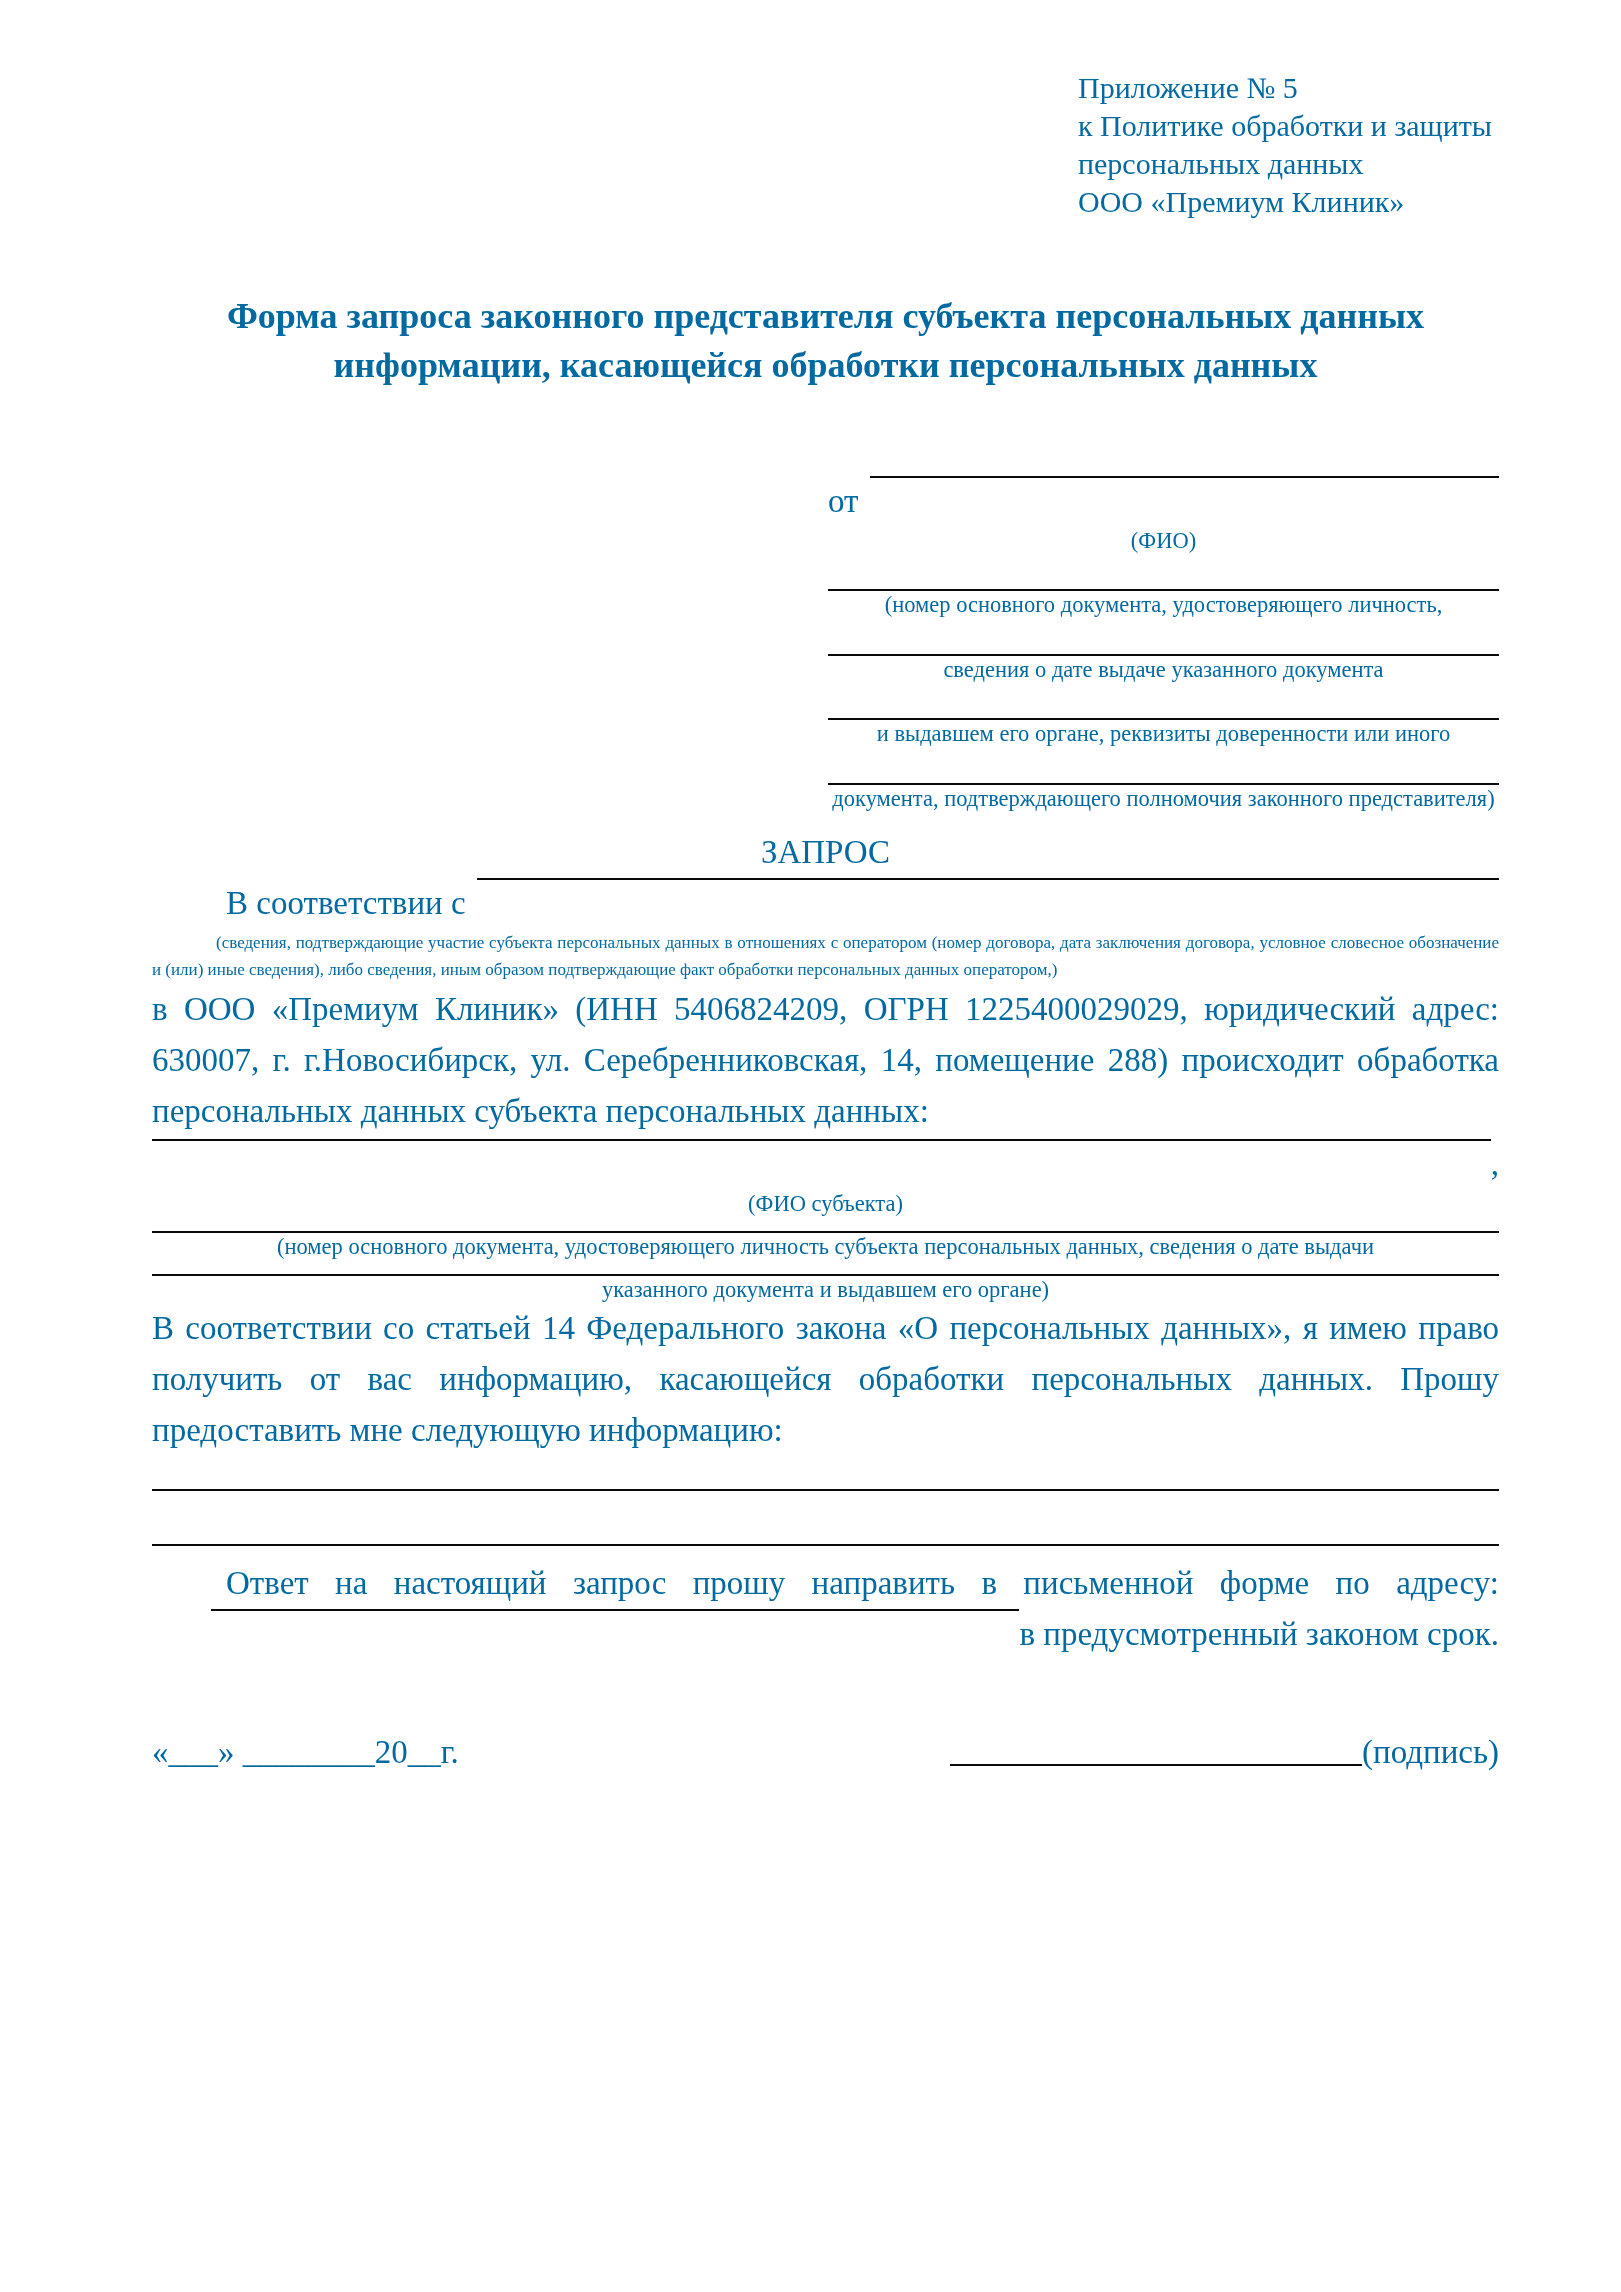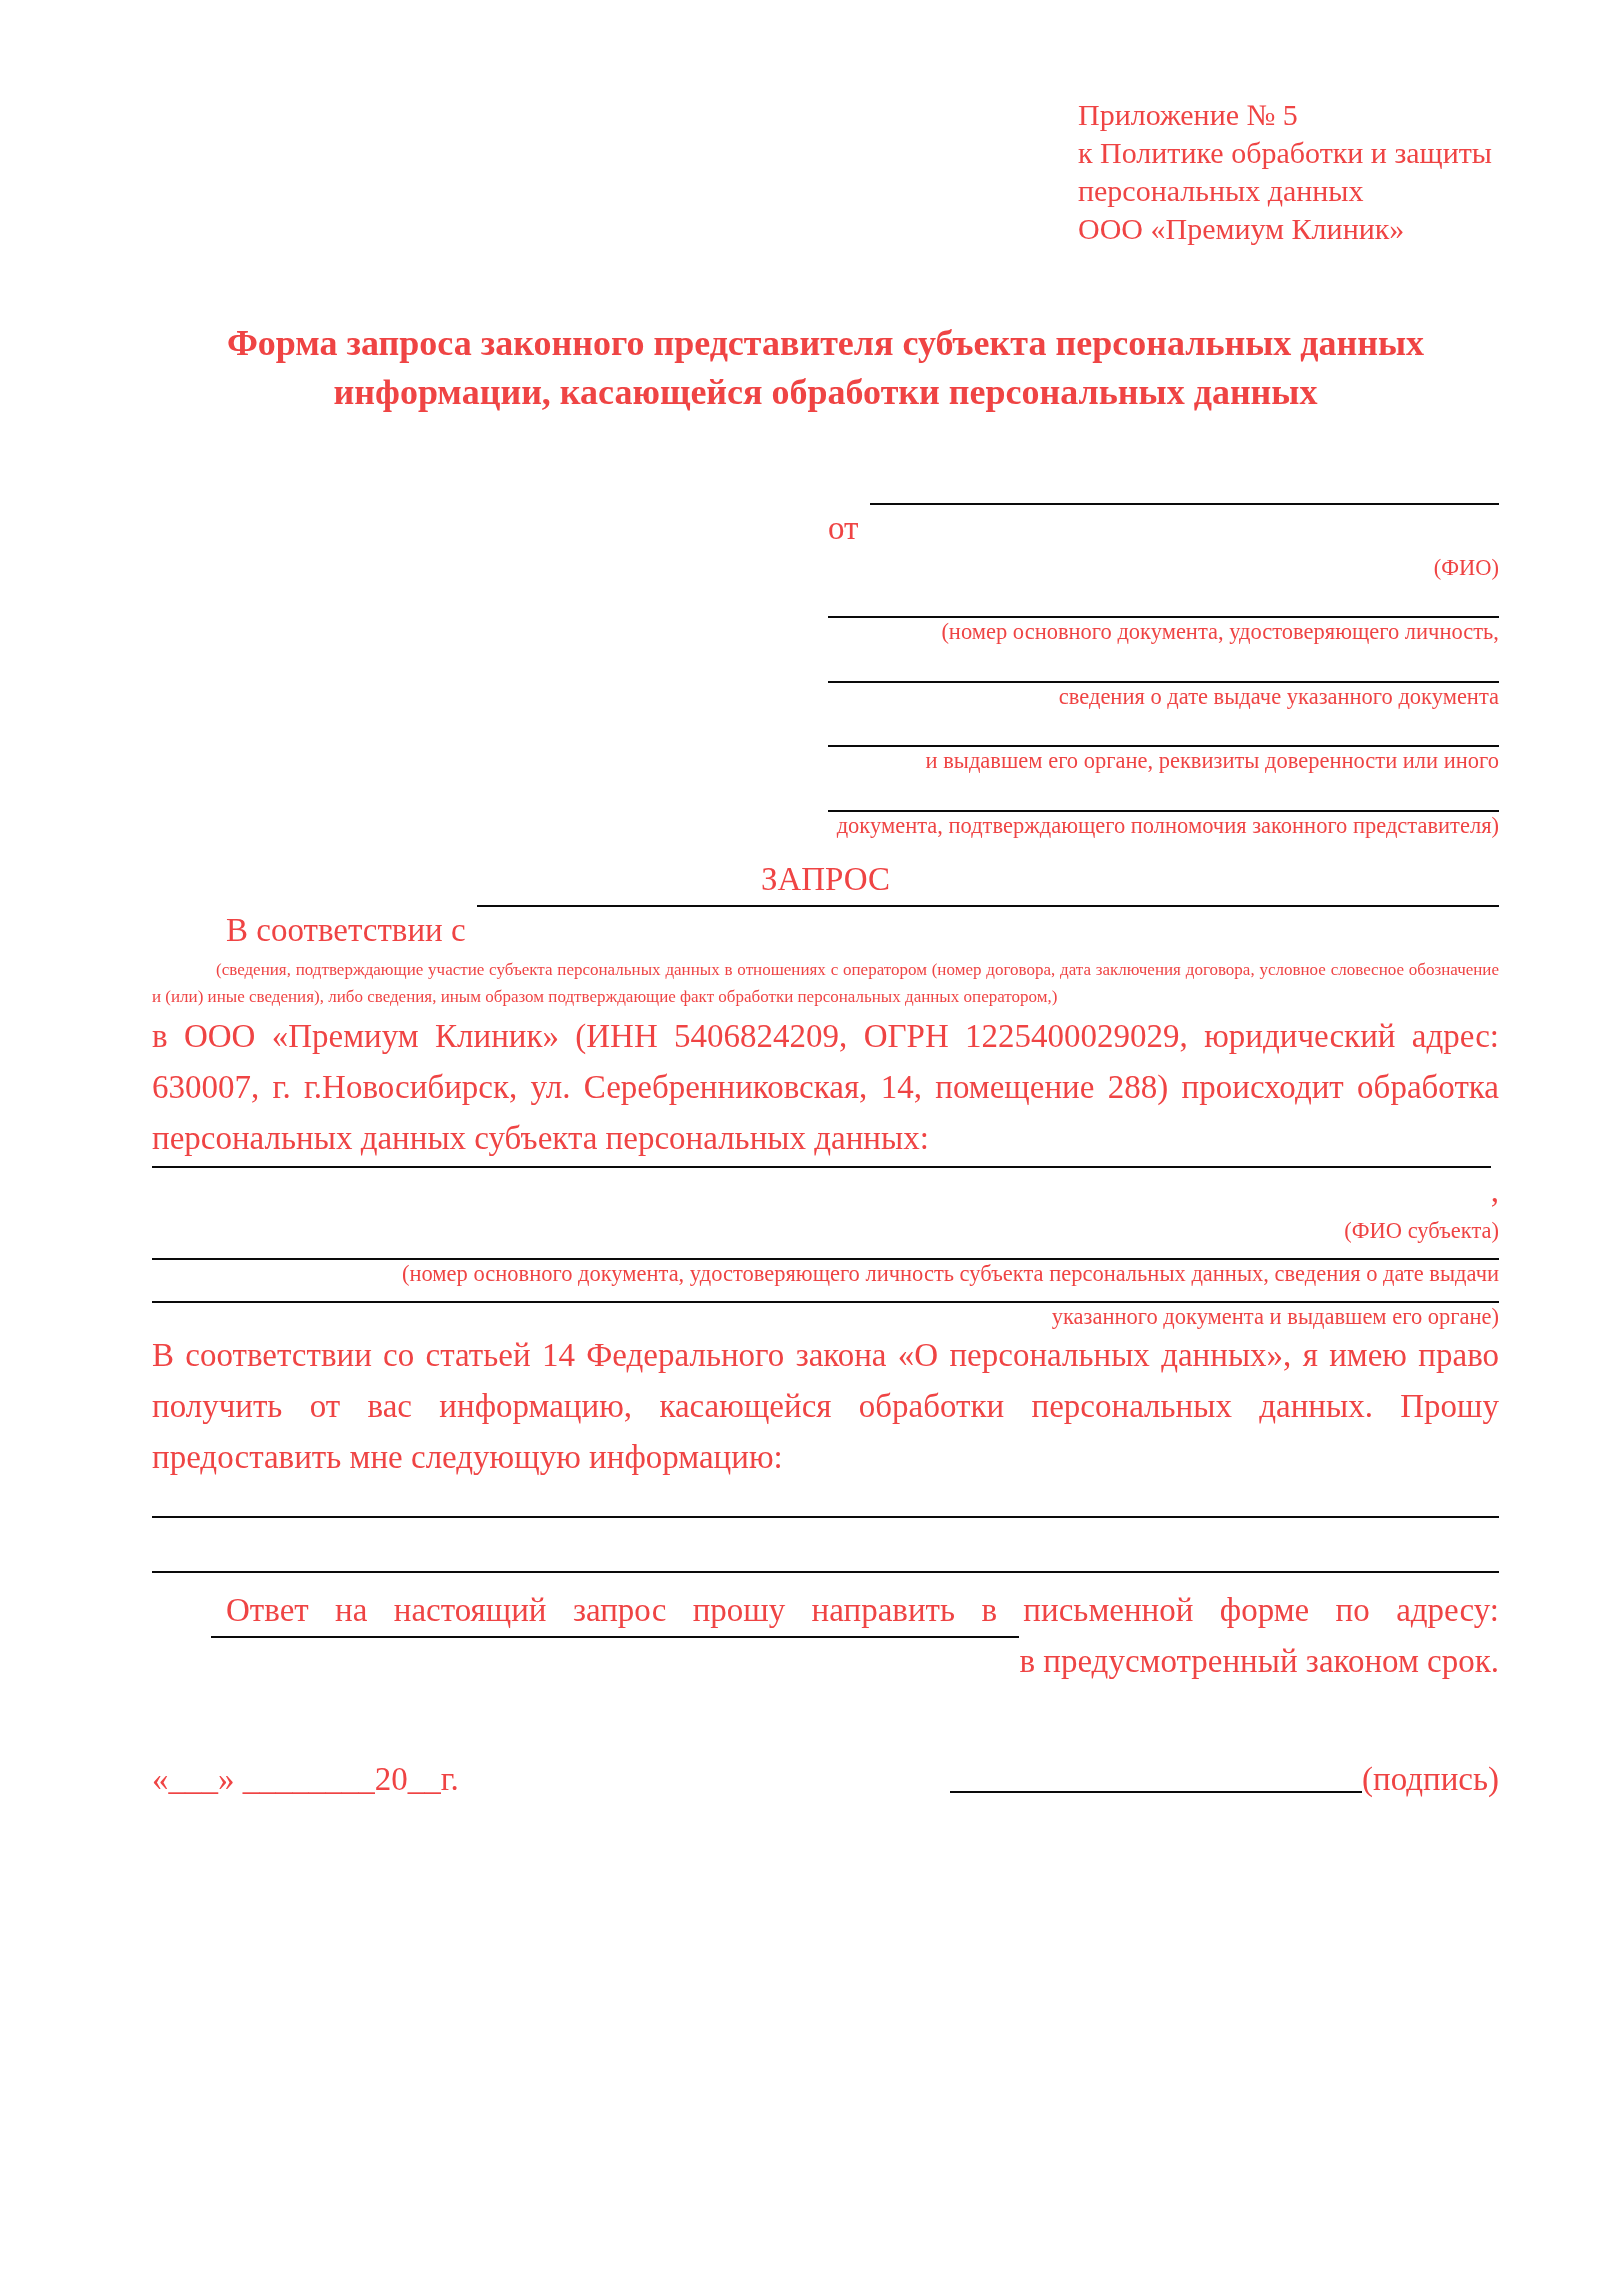--- a/index.html
+++ b/index.html
@@ -1,37 +1,37 @@
 <!DOCTYPE html>
 <html><head>
 <meta charset="utf-8">
 <style>
   * { margin: 0; padding: 0; box-sizing: border-box; }
   html, body { background: #ffffff; }
   .page {
     width: 1621px;
     height: 2293px;
     background: #ffffff;
-    color: #ef4444;
+    color: #0369a1;
     font-family: "Liberation Serif", "DejaVu Serif", serif;
-    padding: 96px 122px 0 152px;
+    padding: 69px 122px 0 152px;
     position: relative;
     overflow: hidden;
   }
   
   .appendix { margin-left: 926px; font-size: 30px; line-height: 38px; }
   
   .title { margin-top: 71px; text-align: center; font-weight: bold; font-size: 36px; line-height: 49px; }
   
   .addressee { margin-top: 86px; margin-left: 676px; width: 671px; }
   .addr-to { font-size: 33px; line-height: 51px; }
   .row { display: flex; font-size: 33px; line-height: 51px; }
   .prefix { white-space: nowrap; margin-right: 11.8px; }
   .fill { flex: 1; height: 0; border-bottom: 2.9px solid #0a0a0a; margin-bottom: 11.8px; }
-  .cap { font-size: 22.5px; line-height: 27.4px; text-align: right; white-space: nowrap; }
+  .cap { font-size: 22.5px; line-height: 27.4px; text-align: center; white-space: nowrap; }
   .hr { height: 0; border-bottom: 2.9px solid #0a0a0a; }
   .addressee .hr { margin-top: 35px; }
   
   .zapros { margin-top: 15px; text-align: center; font-size: 33px; line-height: 51px; }
   .intro-row { padding-left: 74px; }
   .note {
     font-size: 17px; line-height: 27.4px;
     text-align: justify; text-align-last: left;
     text-indent: 64px;
   }

